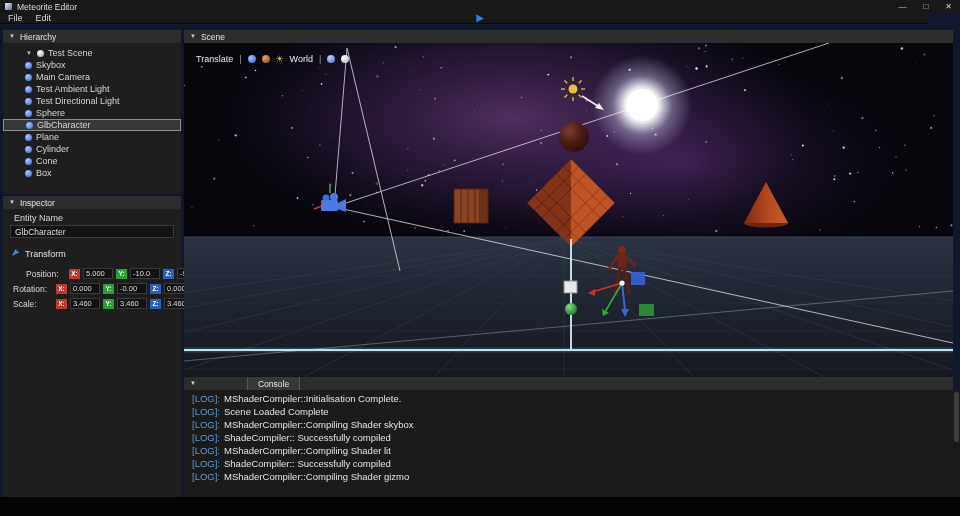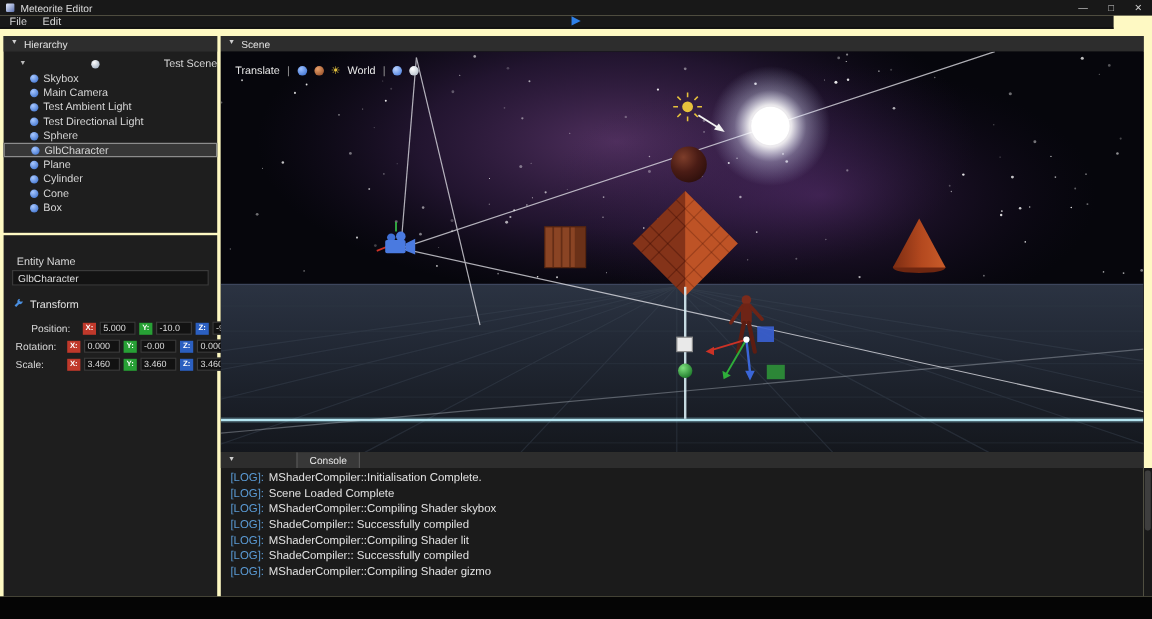--- a/index.html
+++ b/index.html
@@ -1,36 +1,36 @@
 <!DOCTYPE html>
 <html><head>
 <meta charset="utf-8">
 <style>
   *{margin:0;padding:0;box-sizing:border-box;font-family:"Liberation Sans",sans-serif;}
   html,body{width:960px;height:516px;background:#000;overflow:hidden;}
-  .window{position:relative;width:960px;height:516px;background:#fef9c3;overflow:hidden;}
+  .window{position:relative;width:960px;height:516px;background:#0f172a;overflow:hidden;}
 
   
   .titlebar{position:absolute;left:0;top:0;width:960px;height:13px;background:#181818;display:flex;align-items:center;gap:5px;padding:0 5px;color:#ddd;font-size:8.5px;}
   .app-icon{width:7px;height:7px;background:linear-gradient(135deg,#e8eeff,#5a6fae);border-radius:1px;flex:0 0 auto;}
   .win-controls{position:absolute;right:8px;top:0;height:13px;display:flex;gap:17px;align-items:center;color:#cfcfcf;font-size:8px;}
   .win-controls span{cursor:default;}
   .menubar{position:absolute;left:0;top:13px;width:928px;height:11px;background:#181818;border-bottom:1px solid #090909;display:flex;align-items:center;gap:13px;padding:0 8px;color:#d8d8d8;font-size:9px;}
   .play-btn{position:absolute;left:50%;top:12px;transform:translateX(-50%);color:#2f80e8;font-size:10px;line-height:12px;}
 
   
   .panel{position:absolute;background:#1e1e1e;}
   .panel-header{height:13px;background:#2d2d2d;display:flex;align-items:center;gap:5px;padding:0 6px;font-size:8.5px;color:#e2e2e2;}
   .collapse{font-size:6px;color:#cfcfcf;line-height:13px;}
 
   
   .hierarchy{left:3px;top:30px;width:178px;height:164px;}
   .tree{padding-top:4px;}
   .tree-row{display:flex;align-items:center;height:12px;gap:4px;padding-left:22px;font-size:9px;color:#d6d6d6;cursor:default;}
-  .tree-row.root{padding-left:13px;justify-content:space-between;}
+  .tree-row.root{padding-left:23px;}
   .tree-row.selected{background:#373737;border:1px solid #8c8c8c;}
   .tw{font-size:6px;color:#bbb;width:7px;flex:0 0 auto;}
   .dot{width:7px;height:7px;border-radius:50%;background:radial-gradient(circle at 35% 30%,#a8c8ff,#2f66c8);flex:0 0 auto;}
   .dot.root-dot{background:radial-gradient(circle at 35% 30%,#ffffff,#8fa0b5);}
 
   
   .inspector{left:3px;top:196px;width:178px;height:301px;}
   .entity-label{position:absolute;left:11px;top:17px;font-size:9px;color:#d8d8d8;}
   .entity-input{position:absolute;left:7px;top:29px;width:164px;height:13px;background:#131313;border:1px solid #3a3a3a;color:#dcdcdc;font-size:8.5px;padding:0 4px;}
   .transform-header{position:absolute;left:8px;top:53px;display:flex;gap:5px;font-size:9px;color:#e2e2e2;}
@@ -136,20 +136,24 @@
         <span>Cone</span>
       </div>
       <div class="tree-row">
         <span class="dot"></span>
         <span>Box</span>
       </div>
     </div>
   </div>
 
   <div class="panel inspector">
+    <div class="panel-header">
+      <span class="collapse">▼</span>
+      <span>Inspector</span>
+    </div>
     <div class="entity-label">Entity Name</div>
     <input class="entity-input" type="text" value="GlbCharacter" style="">
     <div class="transform-header">
       <svg width="9" height="9" viewBox="0 0 16 16">
           <path d="M14 3.5a4 4 0 0 1-5.2 4.3L4.4 12.2 2 9.8l4.4-4.4A4 4 0 0 1 10.7 0l-1.9 2 2.4 2.4 2.8-0.9z" fill="#4a8fe0"></path>
         </svg>
       <span>Transform</span>
     </div>
 
     <div class="t-row r0">

